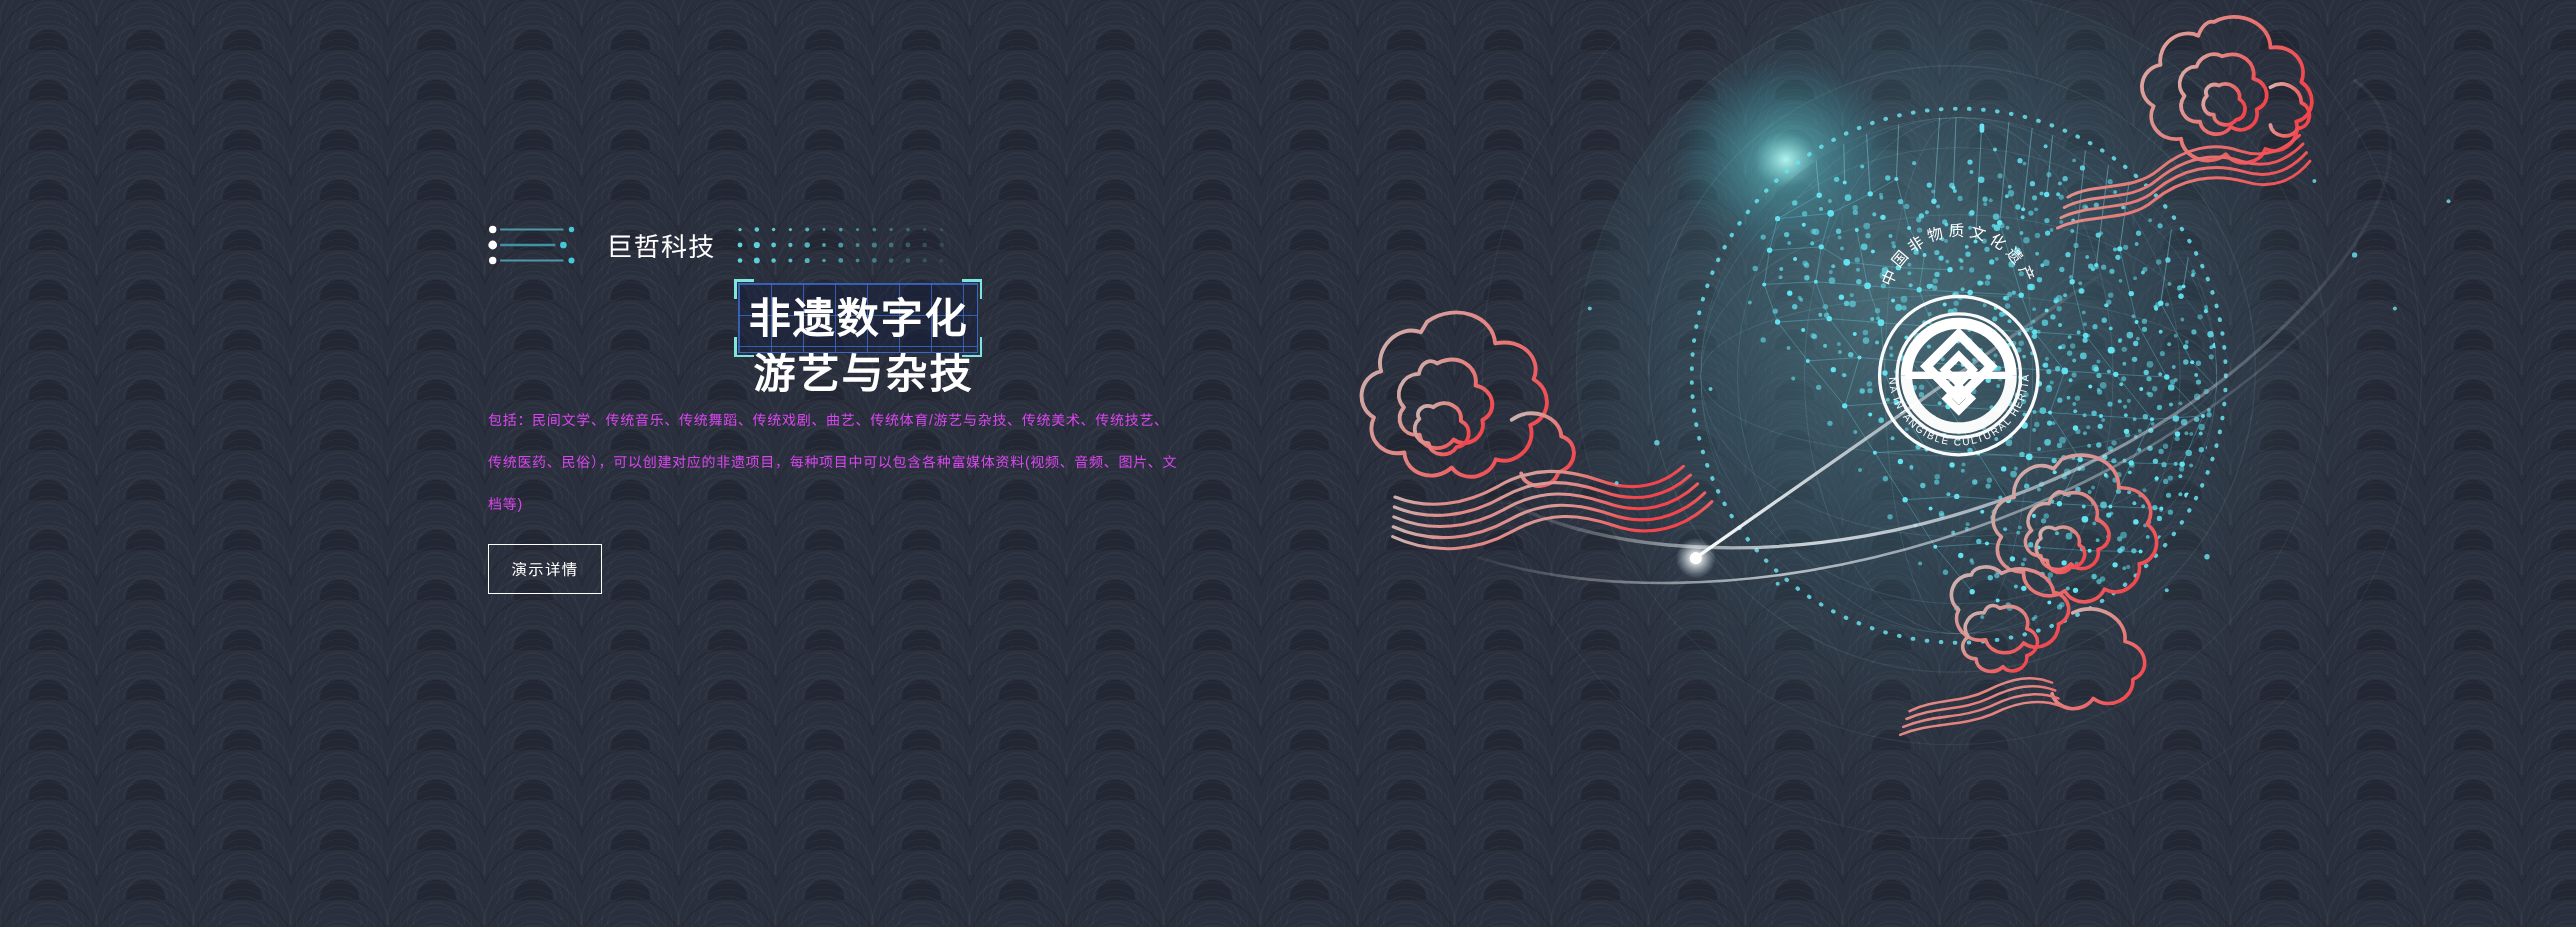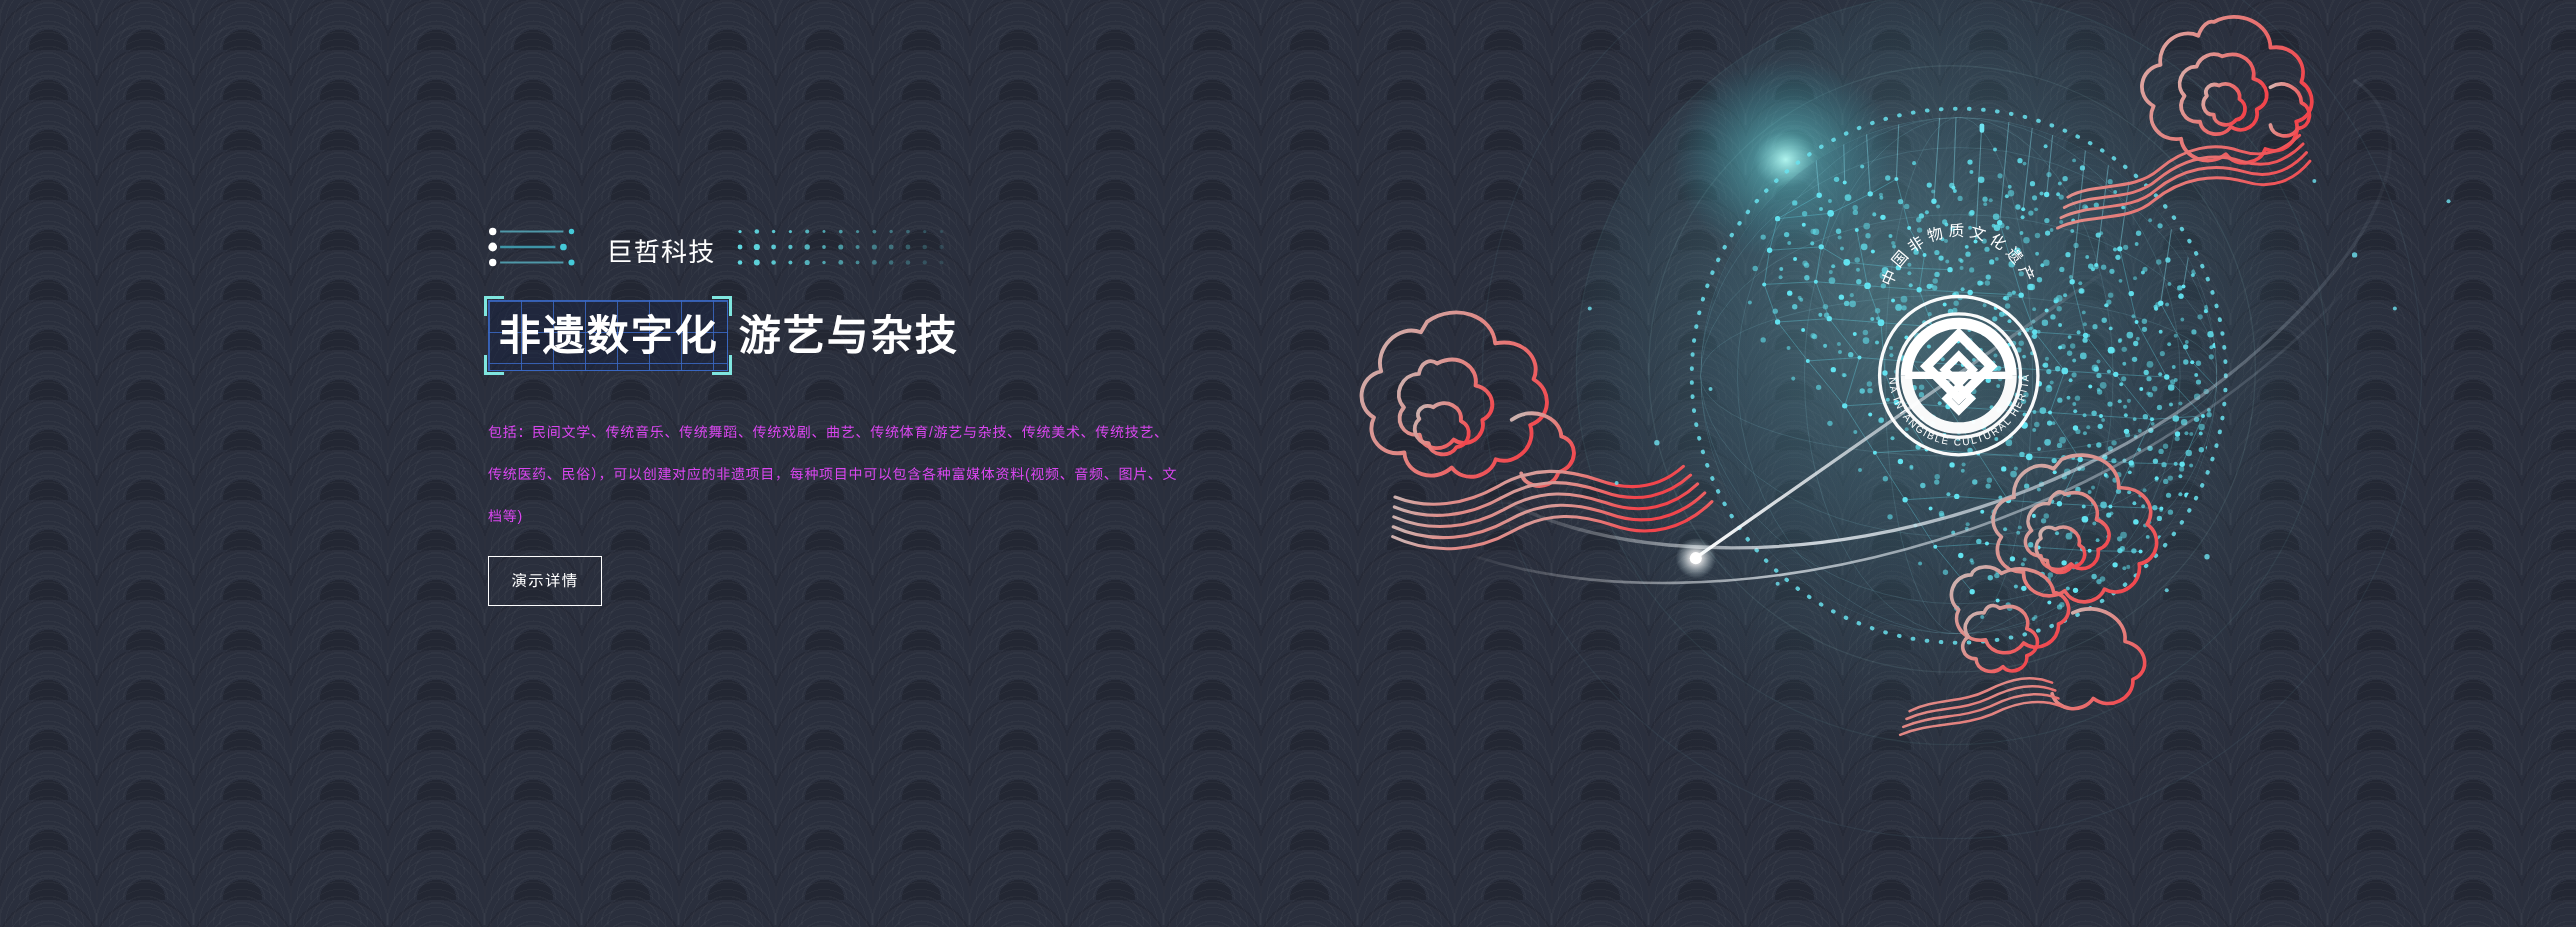--- a/index.html
+++ b/index.html
@@ -42,42 +42,43 @@
 
   
   .content{
     position:absolute;
     left:488px;top:221px;
     width:751px;
   }
 
   
   .eyebrow{
-    display:flex;align-items:flex-end;
+    display:flex;align-items:center;
     height:47px;
-    margin-bottom:27px;
+    margin-bottom:15px;
   }
   .mark{
     width:101px;height:42px;flex:0 0 auto;margin-right:17.4px;
   }
   .brand{
     font-size:26px;letter-spacing:1.3px;color:#ffffff;
     font-weight:300;white-space:nowrap;
     font-family:"Liberation Sans","DejaVu Sans",sans-serif;
     margin-right:20px;
   }
   .dotfield{width:225px;height:42px;flex:0 0 auto;}
 
   
   .headline{
     position:relative;
     display:flex;align-items:center;
     height:81px;
     margin-bottom:35px;
     white-space:nowrap;
+    flex-direction:column;
   }
   .hl-boxwrap{
     position:relative;
     display:inline-block;
     padding:14.8px 9.4px 13.4px 10.7px;
     margin-right:10.7px;
   }
   .hl-grid{
     position:absolute;inset:0;
     background-color:rgba(20,32,62,.45);
@@ -119,21 +120,21 @@
 
   
   .cta{
     display:inline-block;
     box-sizing:border-box;
     width:114px;height:50px;
     line-height:48px;text-align:center;
     border:1.3px solid #ffffff;
     color:#ffffff;font-size:15.4px;letter-spacing:1.3px;
     background:transparent;cursor:pointer;
-    font-family:Liberation Mono, monospace;
+    font-family:Liberation Sans, sans-serif;
   }
 </style>
 </head>
 <body>
 
 <div class="stage">
 
   <div class="bg-pattern"></div>
 
   <div class="art">

